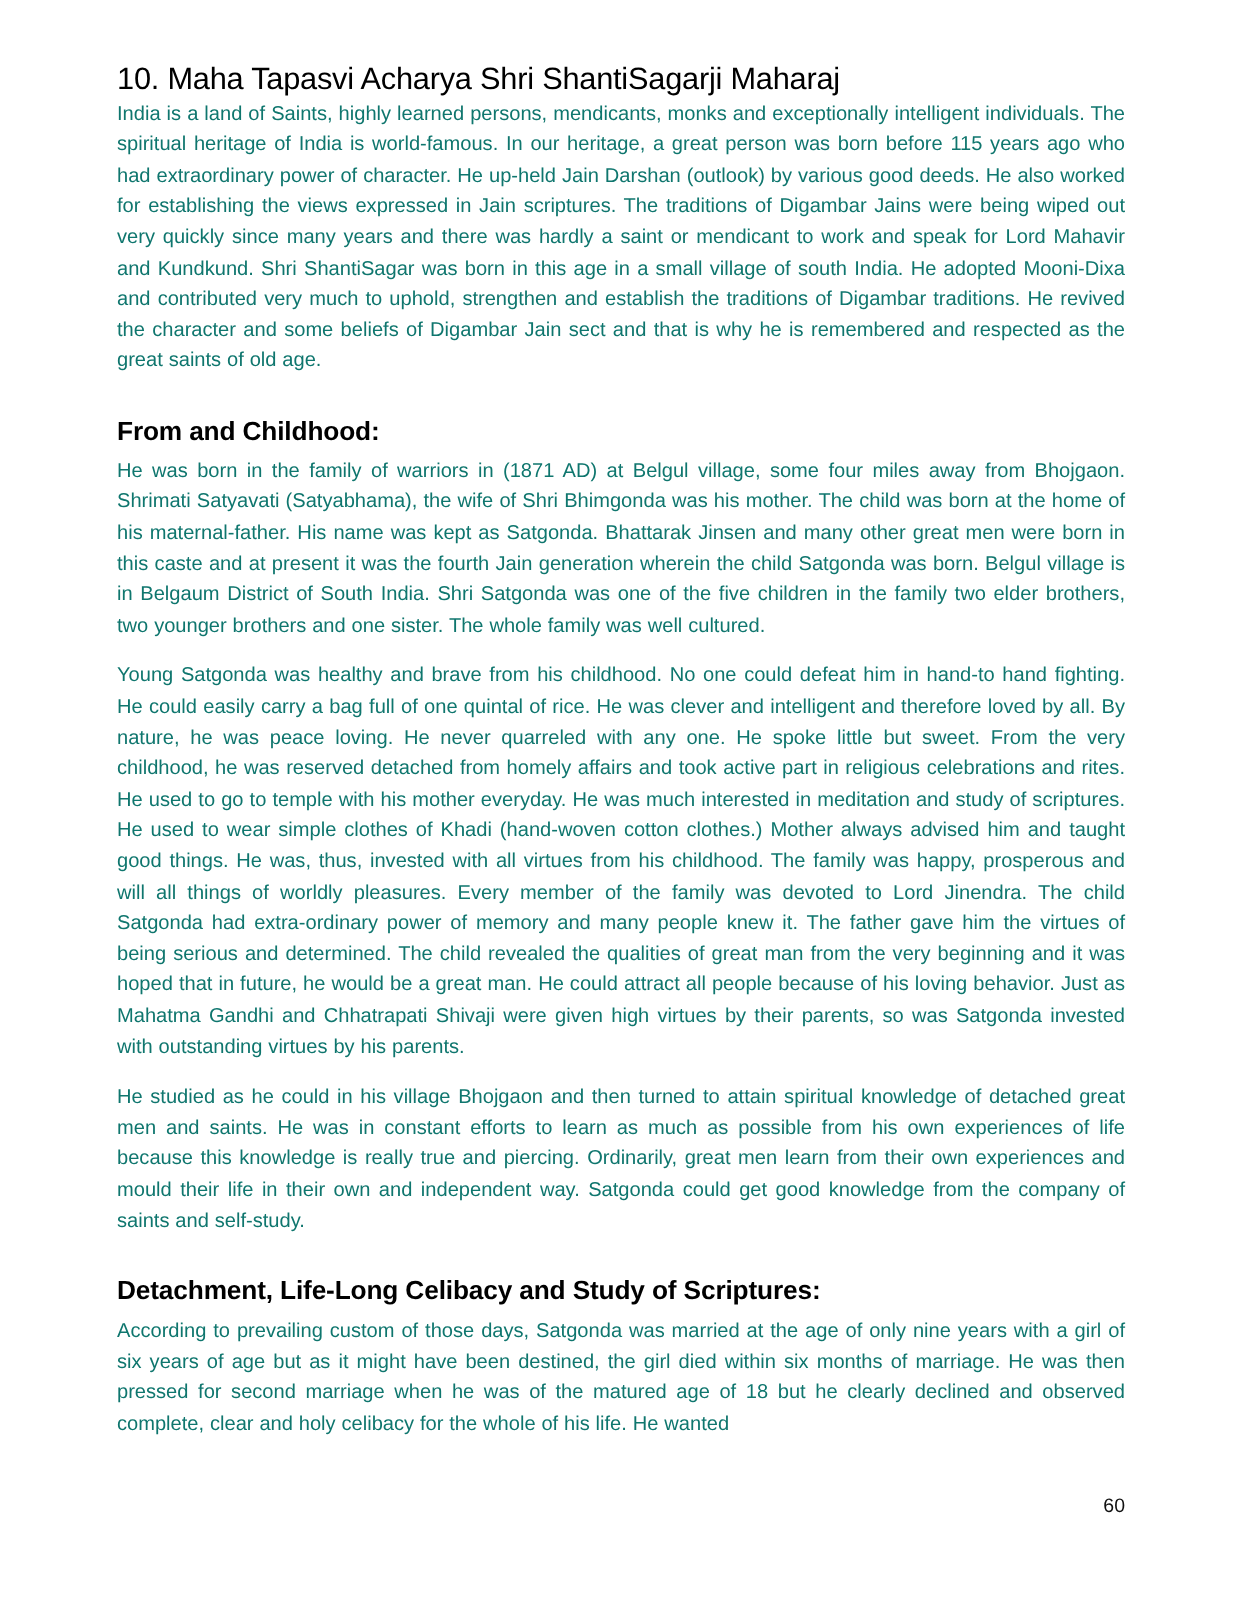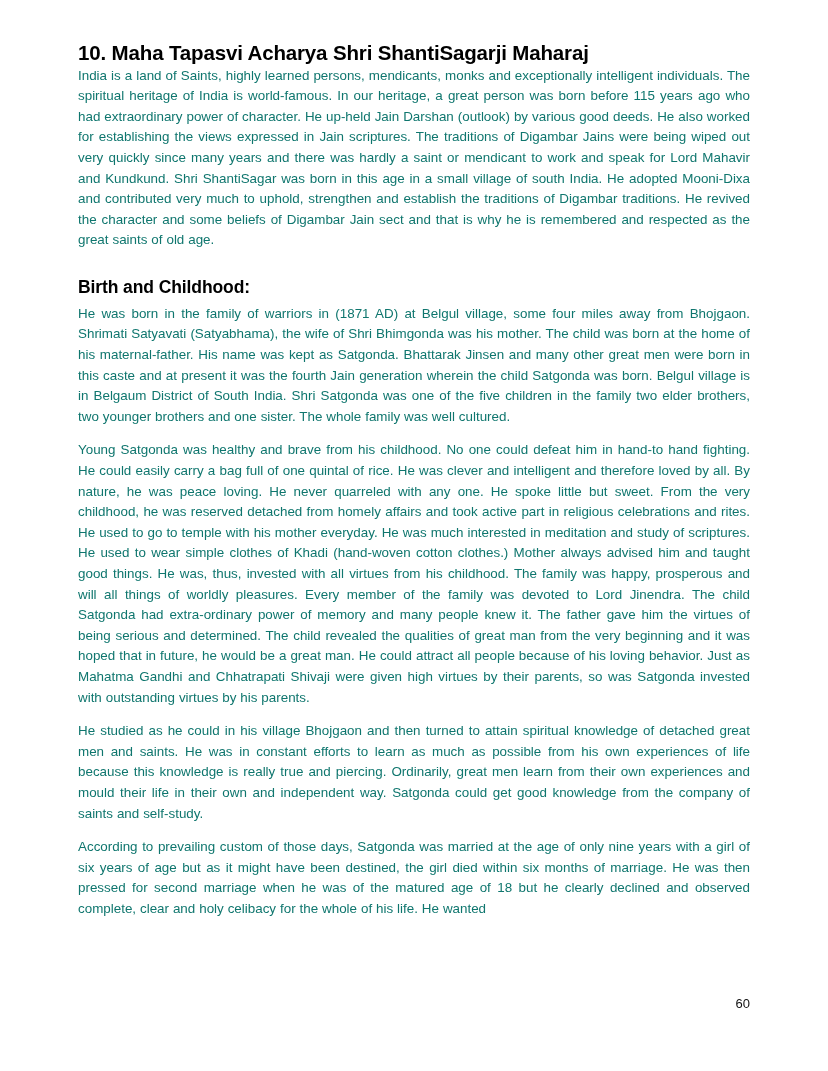--- a/index.html
+++ b/index.html
@@ -18,21 +18,21 @@
     background: #ffffff;
     box-sizing: border-box;
     padding: 30px 78px 0 78px;
     overflow: hidden;
   }
   .doc-body {
     width: 672px;
   }
   .chapter-title {
     font-size: 20.5px;
-    font-weight: bold;
+    font-weight: normal;
     letter-spacing: -0.15px;
     margin: 10px 0 0 0;
     line-height: 1.25;
     color: #000000;
   }
   .section-heading {
     font-size: 17.5px;
     font-weight: bold;
     letter-spacing: -0.1px;
     margin: 22px 0 5px 0;
@@ -66,24 +66,25 @@
 <body>
 
 <div class="page">
 
   <div class="doc-body">
 
     <h1 class="chapter-title">10. Maha Tapasvi Acharya Shri ShantiSagarji Maharaj</h1>
 
     <p class="para">India is a land of Saints, highly learned persons, mendicants, monks and exceptionally intelligent individuals.  The spiritual heritage of India is world-famous.  In our heritage, a great person was born before 115 years ago who had extraordinary power of character.  He up-held Jain Darshan (outlook) by various good deeds.  He also worked for establishing the views expressed in Jain scriptures.  The traditions of Digambar Jains were being wiped out very quickly since many years and there was hardly a saint or mendicant to work and speak for Lord Mahavir and Kundkund.  Shri ShantiSagar was born in this age in a small village of south India.  He adopted Mooni-Dixa and contributed very much to uphold, strengthen and establish the traditions of Digambar traditions.  He revived the character and some beliefs of Digambar Jain sect and that is why he is remembered and respected as the great saints of old age.</p>
 
-    <h2 class="section-heading tight-top">Birth and Childhood:</h2>
+    <h2 class="section-heading tight-top">From and Childhood:</h2>
     <p class="para">He was born in the family of warriors in (1871 AD) at Belgul village, some four miles away from Bhojgaon.  Shrimati Satyavati (Satyabhama), the wife of Shri Bhimgonda was his mother.  The child was born at the home of his maternal-father.  His name was kept as Satgonda.  Bhattarak Jinsen and many other great men were born in this caste and at present it was the fourth Jain generation wherein the child Satgonda was born.  Belgul village is in Belgaum District of South India.  Shri Satgonda was one of the five children in the family two elder brothers, two younger brothers and one sister.  The whole family was well cultured.</p>
     <p class="para">Young Satgonda was healthy and brave from his childhood.  No one could defeat him in hand-to hand fighting.  He could easily carry a bag full of one quintal of rice.  He was clever and intelligent and therefore loved by all.  By nature, he was peace loving.  He never quarreled with any one.  He spoke little but sweet.  From the very childhood, he was reserved detached from homely affairs and took active part in religious celebrations and rites.  He used to go to temple with his mother everyday.  He was much interested in meditation and study of scriptures.  He used to wear simple clothes of Khadi (hand-woven cotton clothes.)  Mother always advised him and taught good things.  He was, thus, invested with all virtues from his childhood.  The family was happy, prosperous and will all things of worldly pleasures.  Every member of the family was devoted to Lord Jinendra.  The child Satgonda had extra-ordinary power of memory and many people knew it.  The father gave him the virtues of being serious and determined.  The child revealed the qualities of great man from the very beginning and it was hoped that in future, he would be a great man.  He could attract all people because of his loving behavior.  Just as Mahatma Gandhi and Chhatrapati Shivaji were given high virtues by their parents, so was Satgonda invested with outstanding virtues by his parents.</p>
     <p class="para">He studied as he could in his village Bhojgaon and then turned to attain spiritual knowledge of detached great men and saints.  He was in constant efforts to learn as much as possible from his own experiences of life because this knowledge is really true and piercing.  Ordinarily, great men learn from their own experiences and mould their life in their own and independent way.  Satgonda could get good knowledge from the company of saints and self-study.</p>
 
+    <h2 class="section-heading tight-top">Detachment, Life-Long Celibacy and Study of Scriptures:</h2>
     <p class="para">According to prevailing custom of those days, Satgonda was married at the age of only nine years with a girl of six years of age but as it might have been destined, the girl died within six months of marriage.  He was then pressed for second marriage when he was of the matured age of 18 but he clearly declined and observed complete, clear and holy celibacy for the whole of his life.  He wanted</p>
 
   </div>
 
   <div class="page-number">60</div>
 
 </div>
 
 </body></html>

